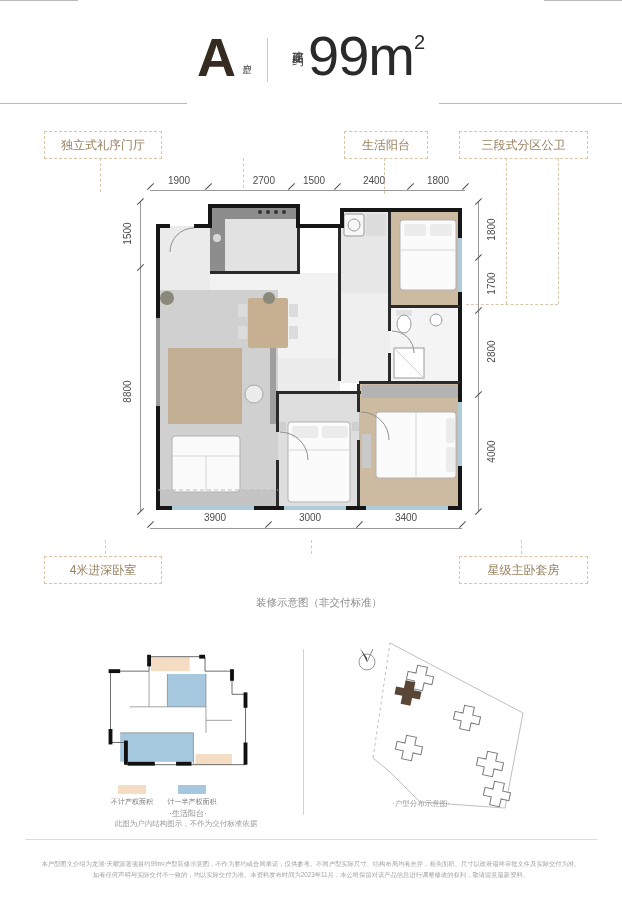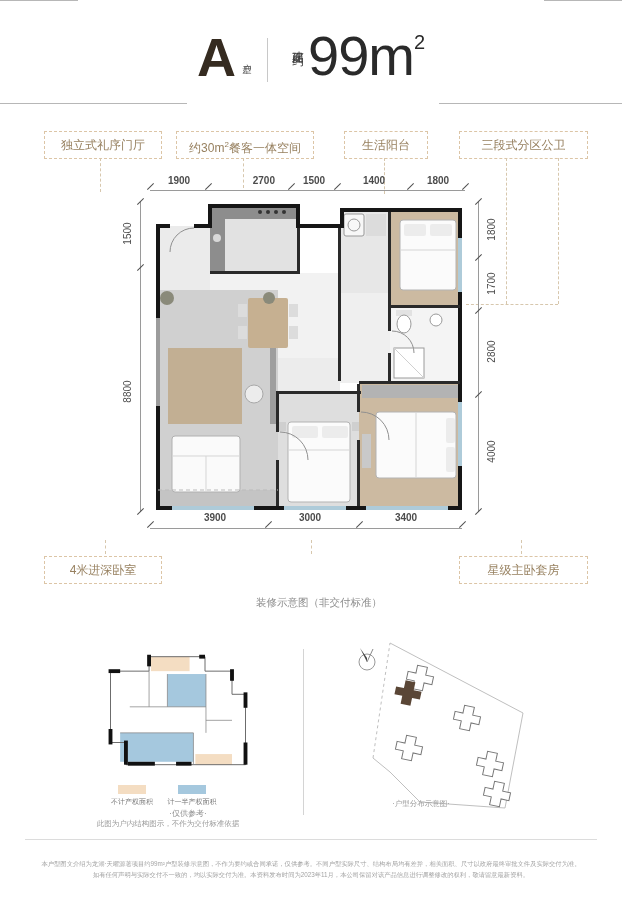--- a/index.html
+++ b/index.html
@@ -16,21 +16,21 @@
   .banner-box{border:1px solid #b9b9b9;background:#fff;text-align:center;}
   .banner-text{font-family:"Liberation Serif","DejaVu Serif",serif;font-size:8px;color:#8f8f8f;
                letter-spacing:5.5px;word-spacing:14px;line-height:13px;white-space:nowrap;display:block;overflow:hidden;}
   .callout{border:1px dashed #dcc5a6;color:#97805f;font-size:12px;line-height:26px;height:26px;
            text-align:center;background:#fff;white-space:nowrap;overflow:hidden;}
   .callout sup{font-size:8px;}
   .dashv{width:0;border-left:1px dashed #d7c7ad;}
   .dashh{height:0;border-top:1px dashed #d7c7ad;}
   .dimline{background:#9a9a9a;}
   .tick{width:9px;height:1px;background:#4f4f4f;transform:rotate(-45deg);}
-  .dimnum{font-size:10px;color:#4c4c4c;text-align:center;width:50px;font-weight:bold;}
+  .dimnum{font-size:10px;color:#4c4c4c;text-align:center;width:50px;}
   .dimnum-v{font-size:10px;color:#4c4c4c;text-align:center;width:40px;transform:rotate(-90deg);}
   .plan-note{font-size:10.5px;color:#8c8c8c;text-align:center;}
   .panel-caption{font-size:7.5px;color:#9a9a9a;text-align:center;}
   .legend-label{font-size:7px;color:#787878;text-align:center;}
   .legend-title{font-size:8px;color:#8a8a8a;text-align:center;}
   .disclaimer{font-size:6.3px;color:#a3a3a3;text-align:center;white-space:nowrap;width:622px;left:0;}
 </style>
 </head>
 <body>
 
@@ -45,21 +45,20 @@
   <div class="abs area-vert" style="left:290px;top:42px;height:44px;">建面约</div>
   <div class="abs" style="left:308px;top:28px;display:flex;align-items:flex-start;">
     <span class="area-big">99m</span>
     <span class="area-sup">2</span>
   </div>
 
   <div class="abs hline" style="left:0;top:103px;width:187px;"></div>
   <div class="abs hline" style="left:439px;top:103px;width:183px;"></div>
 
   <div class="abs callout" style="left:44px;top:131px;width:116px;">独立式礼序门厅</div>
-  <div class="abs callout" style="left:176px;top:131px;width:136px;"><span>约30m</span><sup>2</sup><span>餐客一体空间</span></div>
   <div class="abs callout" style="left:344px;top:131px;width:82px;">生活阳台</div>
   <div class="abs callout" style="left:459px;top:131px;width:127px;">三段式分区公卫</div>
 
   <div class="abs dashv" style="left:100px;top:158px;height:34px;"></div>
   <div class="abs dashv" style="left:243px;top:158px;height:30px;"></div>
   <div class="abs dashv" style="left:384px;top:158px;height:36px;"></div>
   <div class="abs dashv" style="left:506px;top:158px;height:146px;"></div>
   <div class="abs dashv" style="left:558px;top:158px;height:146px;"></div>
   <div class="abs dashh" style="left:466px;top:304px;width:92px;"></div>
   <div class="abs dashv" style="left:105px;top:540px;height:14px;"></div>
@@ -69,21 +68,21 @@
   <div class="abs dimline" style="left:150px;top:190px;width:315px;height:1px;"></div>
   <div class="abs tick" style="left:146px;top:186px;"></div>
   <div class="abs tick" style="left:204px;top:186px;"></div>
   <div class="abs tick" style="left:287px;top:186px;"></div>
   <div class="abs tick" style="left:333px;top:186px;"></div>
   <div class="abs tick" style="left:406px;top:186px;"></div>
   <div class="abs tick" style="left:461px;top:186px;"></div>
   <div class="abs dimnum" style="left:154px;top:175px;">1900</div>
   <div class="abs dimnum" style="left:225px;top:175px;text-align:right;">2700</div>
   <div class="abs dimnum" style="left:289px;top:175px;">1500</div>
-  <div class="abs dimnum" style="left:349px;top:175px;">1400</div>
+  <div class="abs dimnum" style="left:349px;top:175px;">2400</div>
   <div class="abs dimnum" style="left:413px;top:175px;">1800</div>
 
   <div class="abs dimline" style="left:140px;top:202px;width:1px;height:310px;"></div>
   <div class="abs tick" style="left:136px;top:201px;"></div>
   <div class="abs tick" style="left:136px;top:267px;"></div>
   <div class="abs tick" style="left:136px;top:511px;"></div>
   <div class="abs dimnum-v" style="left:107px;top:228px;">1500</div>
   <div class="abs dimnum-v" style="left:107px;top:386px;">8800</div>
 
   <div class="abs dimline" style="left:478px;top:202px;width:1px;height:310px;"></div>
@@ -268,22 +267,22 @@
       <rect x="34" y="96" width="4" height="25"></rect>
       <rect x="18" y="84" width="4" height="16"></rect>
       <rect x="38" y="118" width="28" height="4"></rect>
       <rect x="88" y="118" width="16" height="4"></rect>
     </g>
   </svg>
   <div class="abs" style="left:118px;top:785px;width:28px;height:9px;background:#f4ddc2;"></div>
   <div class="abs" style="left:178px;top:785px;width:28px;height:9px;background:#a5c8de;"></div>
   <div class="abs legend-label" style="left:104px;top:797px;width:56px;">不计产权面积</div>
   <div class="abs legend-label" style="left:162px;top:797px;width:60px;">计一半产权面积</div>
-  <div class="abs legend-title" style="left:78px;top:808px;width:220px;">·仅供参考·</div>
-  <div class="abs panel-caption" style="left:48px;top:819px;width:240px;">此图为户内结构图示，不作为交付标准依据</div>
+  <div class="abs legend-title" style="left:78px;top:808px;width:220px;">·生活阳台·</div>
+  <div class="abs panel-caption" style="left:66px;top:819px;width:240px;">此图为户内结构图示，不作为交付标准依据</div>
 
   <svg class="abs" style="left:345px;top:636px;" width="250" height="190" viewBox="0 0 250 190">
     <path d="M45,7 L178,77 L160,172 L75,166 L45,136 L28,122" fill="none" stroke="#b8b8b8" stroke-width="0.9"></path>
     <line x1="28" y1="122" x2="45" y2="7" stroke="#b8b8b8" stroke-width="0.9" stroke-dasharray="3 3"></line>
     <g>
       <circle cx="22" cy="26" r="8" fill="none" stroke="#999"></circle>
       <path d="M22,26 L15,12 L22,22 Z" fill="#444"></path>
       <line x1="22" y1="26" x2="28" y2="13" stroke="#888"></line>
     </g>
     <g>

